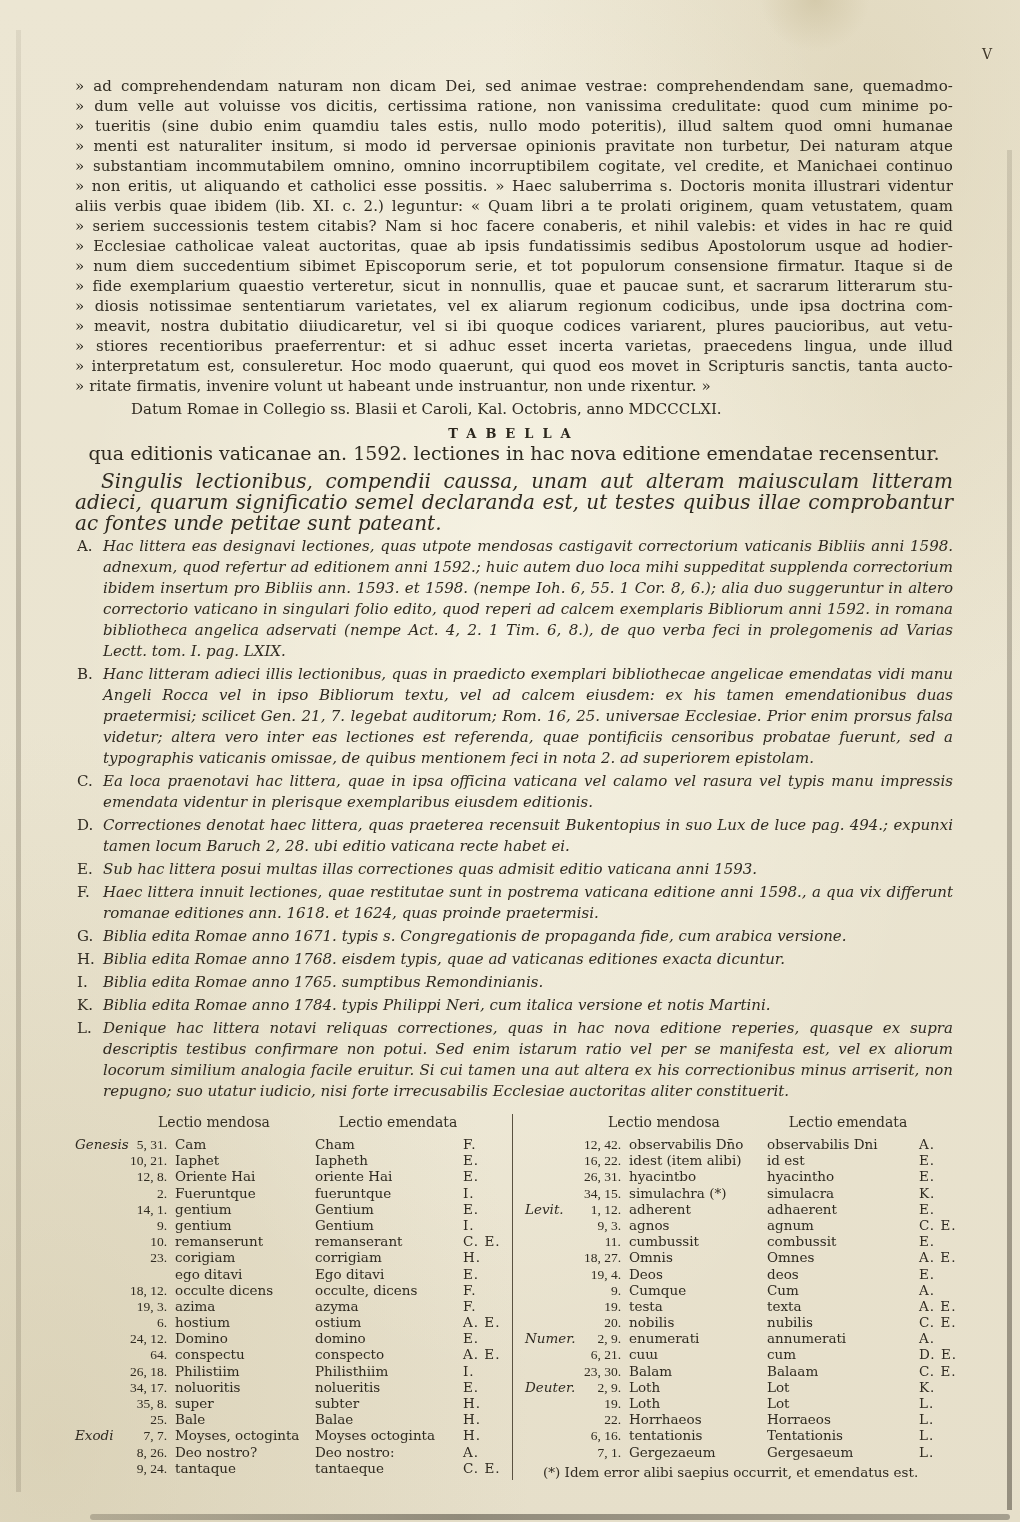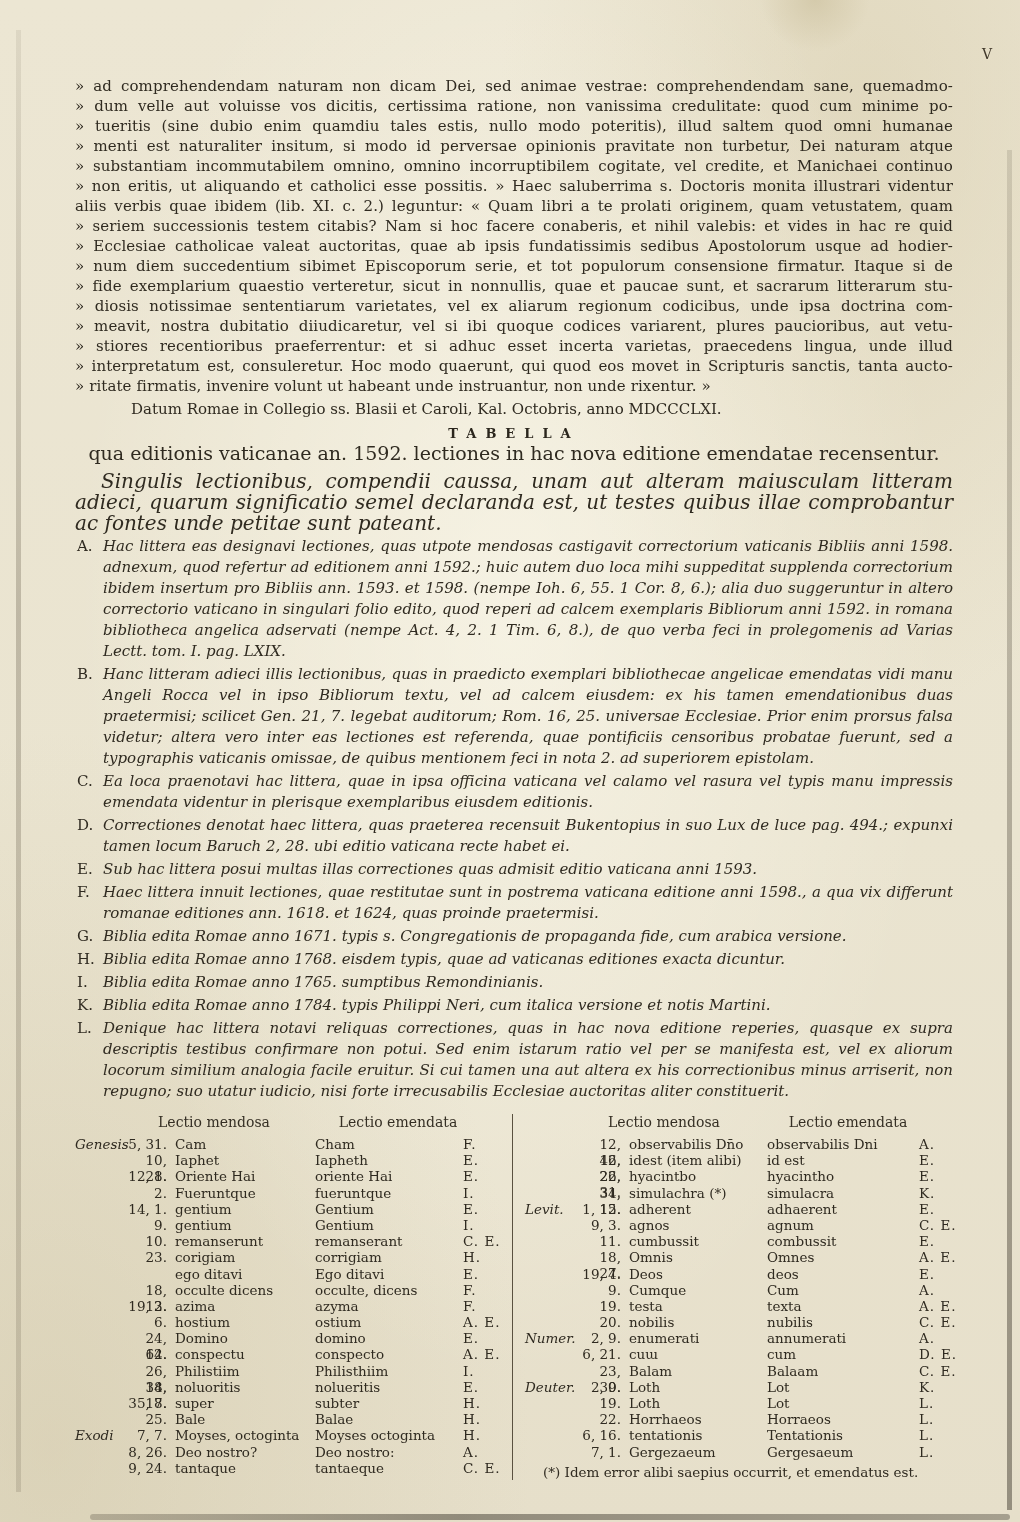--- a/index.html
+++ b/index.html
@@ -58,21 +58,21 @@
   .tgroup.left{width:436px;}
   .tgroup.right{width:428px;padding-left:12px;}
   .tdivider{width:1px;background:#5a5140;margin:0 0 0 1px;}
 
   .thead{display:flex;margin-bottom:6px;font-size:14px;color:#352f24;}
   .thead .h1{width:228px;text-align:center;padding-left:50px;box-sizing:border-box;}
   .thead .h2{width:190px;text-align:center;}
 
   .trow{display:flex;height:16.2px;align-items:baseline;}
   .trow .book{width:46px;font-style:italic;flex:none;}
-  .trow .ref{width:46px;text-align:right;padding-right:8px;flex:none;}
+  .trow .ref{width:46px;text-align:right;padding-right:8px;flex:none;font-family:Liberation Serif, serif;}
   .trow .mend{width:140px;flex:none;}
   .trow .emen{width:148px;flex:none;}
   .trow .sig{flex:none;letter-spacing:1px;}
 
   .tgroup.right .trow .book{width:52px;}
   .tgroup.right .trow .ref{width:44px;}
   .tgroup.right .trow .mend{width:138px;}
   .tgroup.right .trow .emen{width:152px;}
 
   .footnote{font-size:13.5px;margin-top:4px;padding-left:18px;}

